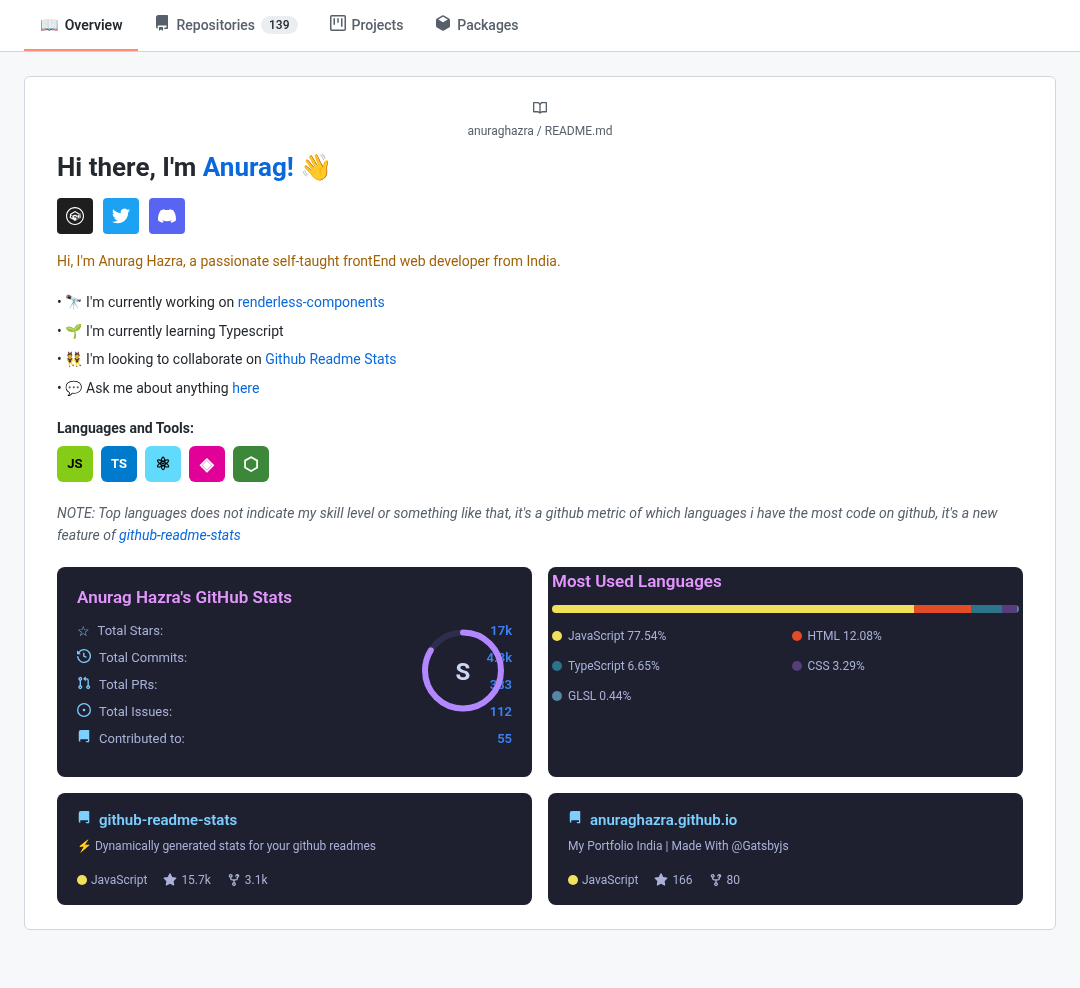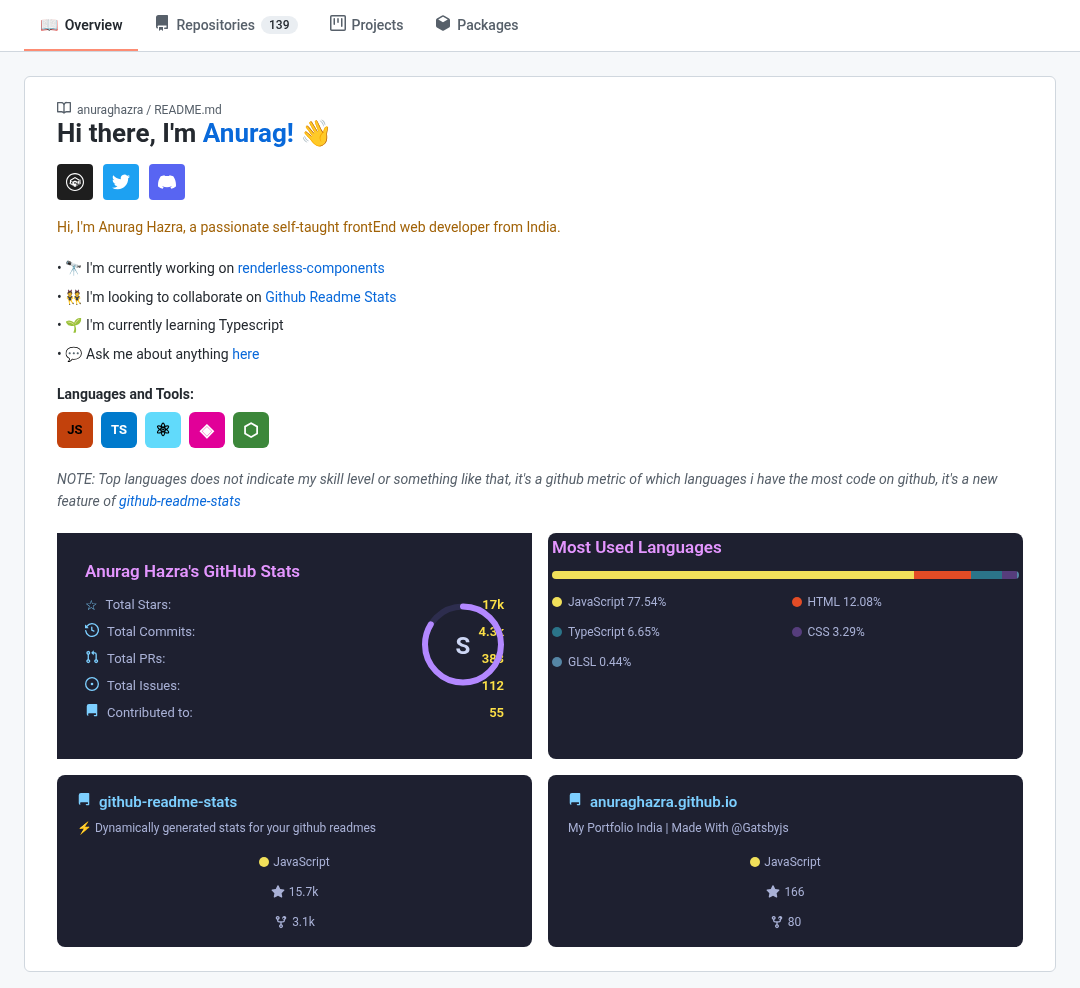--- a/index.html
+++ b/index.html
@@ -65,21 +65,22 @@
       padding: 24px 32px;
       margin-bottom: 16px;
     }
 
     .readme-header {
       display: flex;
       align-items: center;
       gap: 6px;
       color: #57606a;
       font-size: 12px;
-      margin-bottom: 0;
+      margin-bottom: 14px;
+      flex-direction: column;
     }
 
     .greeting {
       font-size: 26px;
       font-weight: 700;
       margin-bottom: 16px;
       color: #24292f;
     }
     .greeting .name-highlight {
       color: #0969da;
@@ -144,21 +145,21 @@
     .tool-badge {
       width: 36px;
       height: 36px;
       border-radius: 6px;
       display: flex;
       align-items: center;
       justify-content: center;
       font-size: 13px;
       font-weight: 700;
     }
-    .tool-js { background: #c2410c; color: #000; }
+    .tool-js { background: #84cc16; color: #000; }
     .tool-ts { background: #007acc; color: #fff; }
     .tool-react { background: #61dafb; color: #000; font-size: 18px; }
     .tool-graphql { background: #e10098; color: #fff; font-size: 18px; }
     .tool-node { background: #3c873a; color: #fff; font-size: 18px; }
 
     .note-text {
       font-style: italic;
       color: #57606a;
       line-height: 1.6;
       margin-bottom: 20px;
@@ -171,22 +172,22 @@
     
     .stats-grid {
       display: grid;
       grid-template-columns: 1fr 1fr;
       gap: 16px;
       margin-bottom: 16px;
     }
 
     .stats-card {
       background: #1e2030;
-      border-radius: 0;
-      padding: 28px;
+      border-radius: 8px;
+      padding: 20px;
       color: #fff;
       position: relative;
       overflow: hidden;
     }
 
     .stats-card-title {
       color: #e496ff;
       font-size: 17px;
       font-weight: 600;
       margin-bottom: 16px;
@@ -195,21 +196,21 @@
     .stat-row {
       display: flex;
       align-items: center;
       gap: 8px;
       margin-bottom: 10px;
       font-size: 13px;
       color: #a9b1d6;
     }
     .stat-icon { font-size: 14px; color: #7dcfff; }
     .stat-label { flex: 1; }
-    .stat-value { color: #fde047; font-weight: 600; }
+    .stat-value { color: #3b82f6; font-weight: 600; }
 
     
     .circle-container {
       position: absolute;
       right: 24px;
       top: 50%;
       transform: translateY(-50%);
     }
     .circle-svg { transform: rotate(-90deg); }
 
@@ -291,21 +292,20 @@
       margin-bottom: 18px;
       line-height: 1.5;
     }
 
     .repo-card-footer {
       display: flex;
       align-items: center;
       gap: 16px;
       font-size: 12px;
       color: #a9b1d6;
-      flex-direction: column;
     }
     .repo-lang-dot {
       width: 10px;
       height: 10px;
       border-radius: 50%;
       display: inline-block;
     }
     .repo-stat {
       display: flex;
       align-items: center;
@@ -382,24 +382,24 @@
       </div>
     </div>
 
     <p class="bio-text">Hi, I'm Anurag Hazra, a passionate self-taught frontEnd web developer from India.</p>
 
     <ul class="bullet-list">
       <li>
         <span>🔭 I'm currently working on </span><a href="#">renderless-components</a>
       </li>
       <li>
-        <span>👯 I'm looking to collaborate on </span><a href="#">Github Readme Stats</a>
+        <span>🌱 I'm currently learning Typescript</span>
       </li>
       <li>
-        <span>🌱 I'm currently learning Typescript</span>
+        <span>👯 I'm looking to collaborate on </span><a href="#">Github Readme Stats</a>
       </li>
       <li>
         <span>💬 Ask me about anything </span><a href="#">here</a>
       </li>
     </ul>
 
     <div class="section-title">Languages and Tools:</div>
 
     <div class="tools-row">
       <div class="tool-badge tool-js" title="JavaScript">JS</div>

